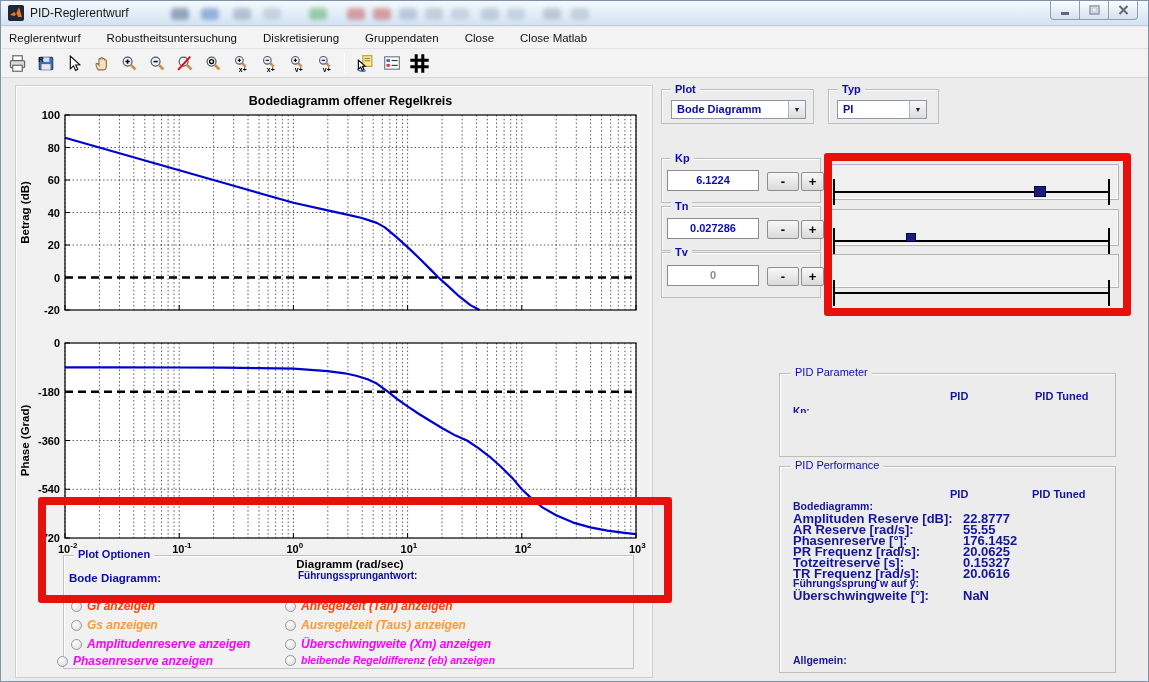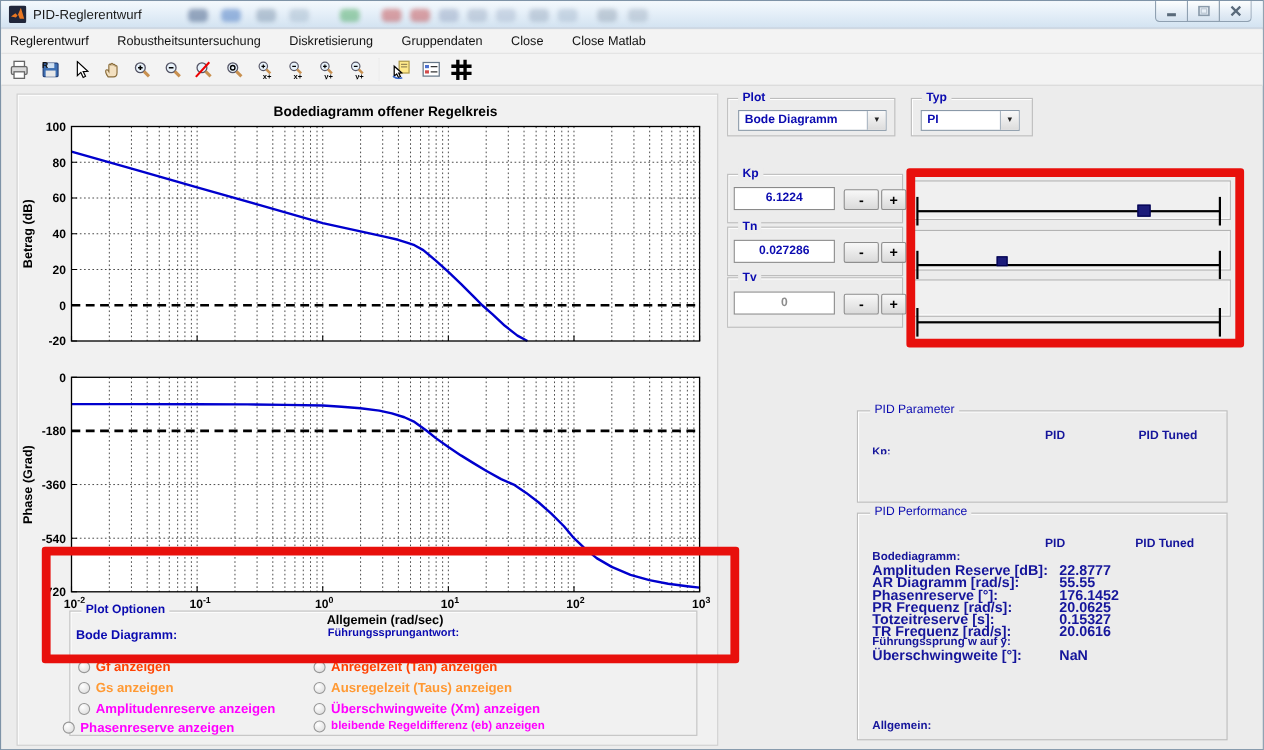--- a/index.html
+++ b/index.html
@@ -35,21 +35,21 @@
     border:1px solid #c2c2c2;box-shadow:inset 1px 1px 0 #fff;z-index:2;}
   .options-title{position:absolute;left:58px;top:462px;font-size:11px;font-weight:bold;color:#0b0bb0;
     background:#f1f1f1;padding:0 4px;z-index:3;white-space:nowrap;}
   .freq-label{position:absolute;left:244px;top:472px;width:180px;text-align:center;font-size:11.5px;
     font-weight:600;color:#000;z-index:3;white-space:nowrap;}
   .col-header1{position:absolute;left:53px;top:486px;font-size:11.5px;font-weight:bold;color:#0b0bb0;z-index:3;white-space:nowrap;}
   .col-header2{position:absolute;left:282px;top:484px;font-size:10px;font-weight:bold;color:#0b0bb0;z-index:3;white-space:nowrap;}
   .radio-row{position:absolute;display:flex;align-items:center;z-index:3;white-space:nowrap;}
   .radio-dot{width:11px;height:11px;border-radius:50%;border:1px solid #979797;
     background:radial-gradient(circle at 35% 30%,#ffffff,#d9d9d9);margin-right:5px;flex:none;}
-  .radio-label{font-size:12px;font-weight:bold;}
+  .radio-label{font-size:12px;font-weight:bold;font-style:italic;}
   .radio-label.small{font-size:10.5px;}
   
   .groupbox{position:absolute;border:1px solid #bdbdbd;box-shadow:inset 1px 1px 0 #fff;}
   .gb-label{position:absolute;top:-7px;left:9px;background:#ececec;padding:0 4px;font-size:11px;
     font-weight:bold;color:#0b0bb0;white-space:nowrap;}
   .combo{position:absolute;height:19px;background:#fff;border:1px solid #8a99a8;}
   .combo-text{position:absolute;left:5px;top:2px;font-size:11px;font-weight:bold;color:#0b0bb0;white-space:nowrap;}
   .combo-btn{position:absolute;right:0;top:0;width:17px;height:100%;
     background:linear-gradient(#f9f9f9,#dcdcdc);border-left:1px solid #a8b4c0;display:flex;
     align-items:center;justify-content:center;font-size:7px;color:#222;}
@@ -394,21 +394,21 @@
         <text x="42" y="467" font-size="11" font-weight="bold" fill="#000" font-family="Liberation Sans">10<tspan dy="-5" font-size="8">-2</tspan></text>
         <text x="156.2" y="467" font-size="11" font-weight="bold" fill="#000" font-family="Liberation Sans">10<tspan dy="-5" font-size="8">-1</tspan></text>
         <text x="270.4" y="467" font-size="11" font-weight="bold" fill="#000" font-family="Liberation Sans">10<tspan dy="-5" font-size="8">0</tspan></text>
         <text x="384.59999999999997" y="467" font-size="11" font-weight="bold" fill="#000" font-family="Liberation Sans">10<tspan dy="-5" font-size="8">1</tspan></text>
         <text x="498.8" y="467" font-size="11" font-weight="bold" fill="#000" font-family="Liberation Sans">10<tspan dy="-5" font-size="8">2</tspan></text>
         <text x="613" y="467" font-size="11" font-weight="bold" fill="#000" font-family="Liberation Sans">10<tspan dy="-5" font-size="8">3</tspan></text>
         <text x="13" y="354.5" transform="rotate(-90 13 354.5)" text-anchor="middle" font-size="11.5" font-weight="bold" fill="#000" font-family="Liberation Sans">Phase (Grad)</text>
       </svg>
     <div class="options-box"></div>
     <div class="options-title">Plot Optionen</div>
-    <div class="freq-label">Allgemein (rad/sec)</div>
+    <div class="freq-label">Diagramm (rad/sec)</div>
     <div class="col-header1">Bode Diagramm:</div>
     <div class="col-header2">Führungssprungantwort:</div>
     <div id="radios">
         <label class="radio-row" style="left: 55px; top: 513px;">
           <span class="radio-dot"></span>
           <span class="radio-label" style="color: rgb(255, 64, 0);">Gf anzeigen</span>
         </label>
         <label class="radio-row" style="left: 55px; top: 532px;">
           <span class="radio-dot"></span>
           <span class="radio-label" style="color: rgb(255, 153, 51);">Gs anzeigen</span>
@@ -500,21 +500,21 @@
     <div class="hdr clip" style="left:13px;top:32px;height:7px;font-weight:600;font-size:10px;">Kp:</div>
   </div>
   <div class="panel-label" style="left:790px;top:365px;position:absolute;">PID Parameter</div>
 
   <div class="panel" style="left:778px;top:465px;width:337px;height:207px;">
     <div class="hdr" style="left:170px;top:21px;">PID</div>
     <div class="hdr" style="left:252px;top:21px;">PID Tuned</div>
     <div id="perf-rows">
         <div class="perf-row bold" style="top: 33px;"><span>Bodediagramm:</span><span class="pv"></span></div>
         <div class="perf-row" style="top: 44px;"><span>Amplituden Reserve [dB]:</span><span class="pv">22.8777</span></div>
-        <div class="perf-row" style="top: 55px;"><span>AR Diagramm [rad/s]:</span><span class="pv">55.55</span></div>
+        <div class="perf-row" style="top: 55px;"><span>AR Reserve [rad/s]:</span><span class="pv">55.55</span></div>
         <div class="perf-row" style="top: 66px;"><span>Phasenreserve [°]:</span><span class="pv">176.1452</span></div>
         <div class="perf-row" style="top: 77px;"><span>PR Frequenz [rad/s]:</span><span class="pv">20.0625</span></div>
         <div class="perf-row" style="top: 88px;"><span>Totzeitreserve [s]:</span><span class="pv">0.15327</span></div>
         <div class="perf-row" style="top: 99px;"><span>TR Frequenz [rad/s]:</span><span class="pv">20.0616</span></div>
         <div class="perf-row bold" style="top: 110px;"><span>Führungssprung w auf y:</span><span class="pv"></span></div>
         <div class="perf-row" style="top: 121px;"><span>Überschwingweite [°]:</span><span class="pv">NaN</span></div>
         <div class="perf-row bold" style="top: 187px;"><span>Allgemein:</span><span class="pv"></span></div>
         <div class="perf-row" style="top: 208px; text-align: right;"><span>Stabilität:</span><span class="pv">instabil</span></div>
       </div>
   </div>

